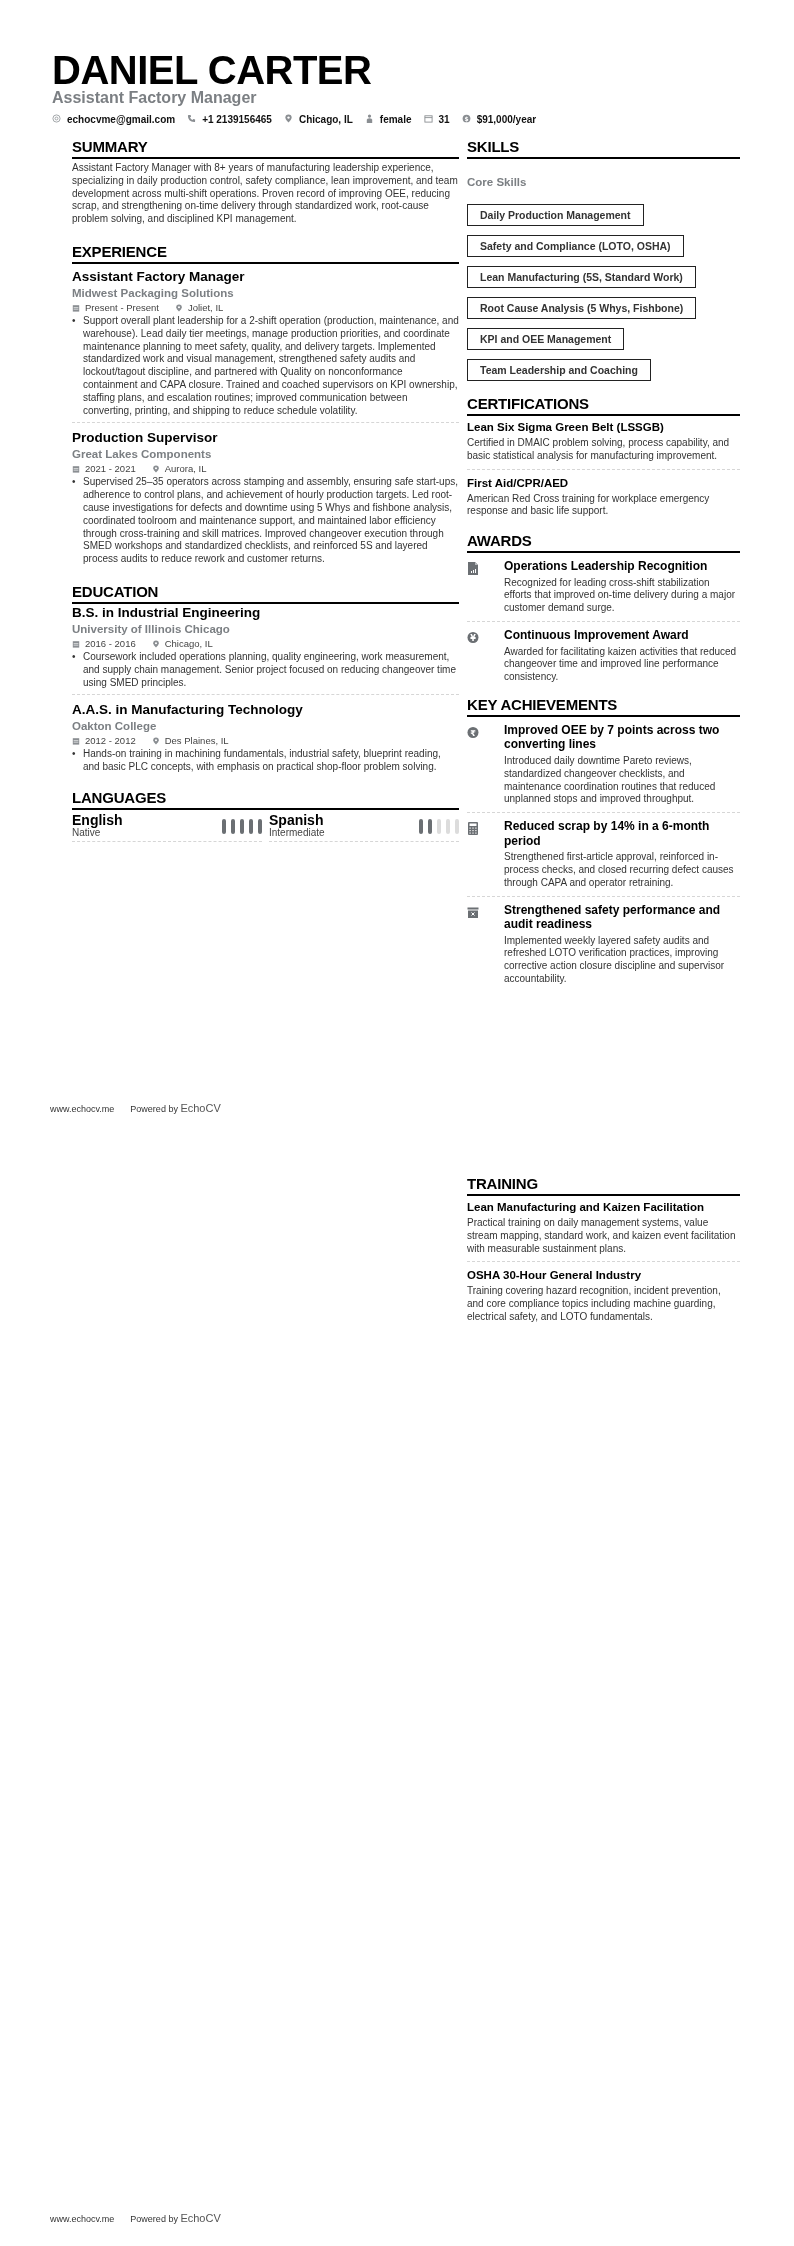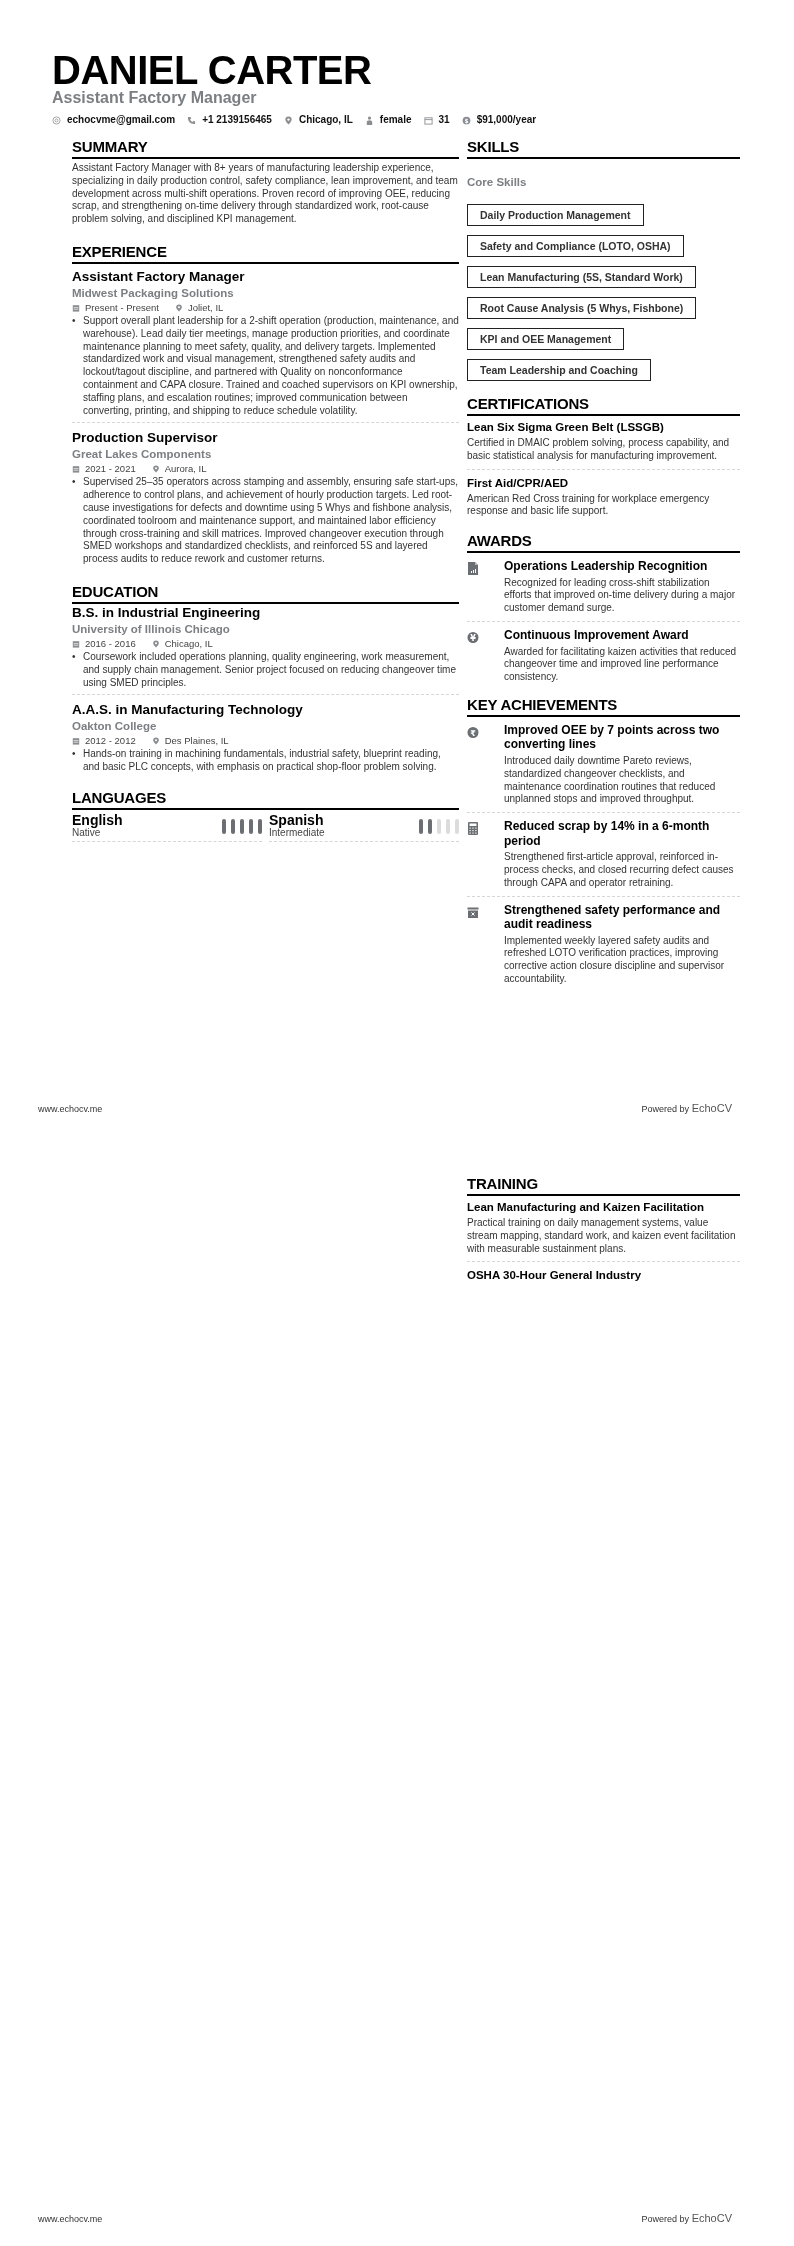--- a/index.html
+++ b/index.html
@@ -14,21 +14,21 @@
   }
   .page { position: absolute; left: 0; width: 794px; }
   .page1 { top: 0; height: 1123px; }
   .page2 { top: 1123px; height: 1123px; }
 
   
   .header { position: absolute; left: 52px; top: 52px; width: 690px; }
   .name { font-size: 40px; font-weight: 700; color: #000; letter-spacing: -0.5px; line-height: 36px; }
   .jobtitle { font-size: 16px; font-weight: 700; color: #7b7f83; line-height: 20px; margin-top: 0px; }
   .contacts { display: flex; align-items: center; margin-top: 6px; font-size: 10px; font-weight: 700; color: #111; }
-  .contact { display: flex; align-items: flex-end; margin-right: 12px; }
+  .contact { display: flex; align-items: flex-start; margin-right: 12px; }
   .contact .ic { width: 9px; height: 9px; margin-right: 6px; display: inline-block; }
 
   
   .col-left { position: absolute; left: 52px; width: 387px; }
   .col-right { position: absolute; left: 467px; width: 273px; }
 
   .section-title {
     font-size: 15px; font-weight: 700; color: #000;
     border-bottom: 2px solid #000; padding-bottom: 1px; line-height: 18px;
     letter-spacing: -0.2px;
@@ -70,21 +70,21 @@
   
   .langs { display: flex; justify-content: space-between; margin-top: 4px; }
   .lang { width: 190px; display: flex; justify-content: space-between; border-bottom: 1px dashed #d6d6d6; padding-bottom: 2px; }
   .lang-name { font-size: 14px; font-weight: 700; color: #000; line-height: 13px; }
   .lang-level { font-size: 10px; color: #444; line-height: 12px; }
   .bars { display: flex; align-items: center; }
   .bar { width: 4px; height: 15px; border-radius: 2px; margin-left: 5px; background: #6b6f73; }
   .bar.off { background: #dcdcdc; }
 
   
-  .footer { position: absolute; left: 38px; width: 694px; display: flex; justify-content: space-between; align-items: baseline; font-size: 9px; color: #333; gap: 16px; }
+  .footer { position: absolute; left: 50px; width: 694px; display: flex; justify-content: flex-start; align-items: baseline; font-size: 9px; color: #333; gap: 16px; }
   .footer .brand { font-size: 11px; color: #555; }
 </style>
 </head>
 <body>
 
 <div class="page page1">
 
   <div class="header">
     <div class="name">DANIEL CARTER</div>
     <div class="jobtitle">Assistant Factory Manager</div>
@@ -395,20 +395,21 @@
 <div class="page page2">
   <div class="col-right" style="top:52px;">
     <section>
       <div class="section-title">TRAINING</div>
       <div class="cert" style="padding-top:4px;">
         <div class="cert-title">Lean Manufacturing and Kaizen Facilitation</div>
         <div class="body-text">Practical training on daily management systems, value stream mapping, standard work, and kaizen event facilitation with measurable sustainment plans.</div>
       </div>
       <div class="cert last">
         <div class="cert-title">OSHA 30-Hour General Industry</div>
+        <div class="body-text">Training covering hazard recognition, incident prevention, and core compliance topics including machine guarding, electrical safety, and LOTO fundamentals.</div>
       </div>
     </section>
   </div>
 
   <div class="footer" style="top:1089px;">
     <span>www.echocv.me</span>
     <span><span>Powered by</span> <span class="brand">EchoCV</span></span>
   </div>
 </div>
 

